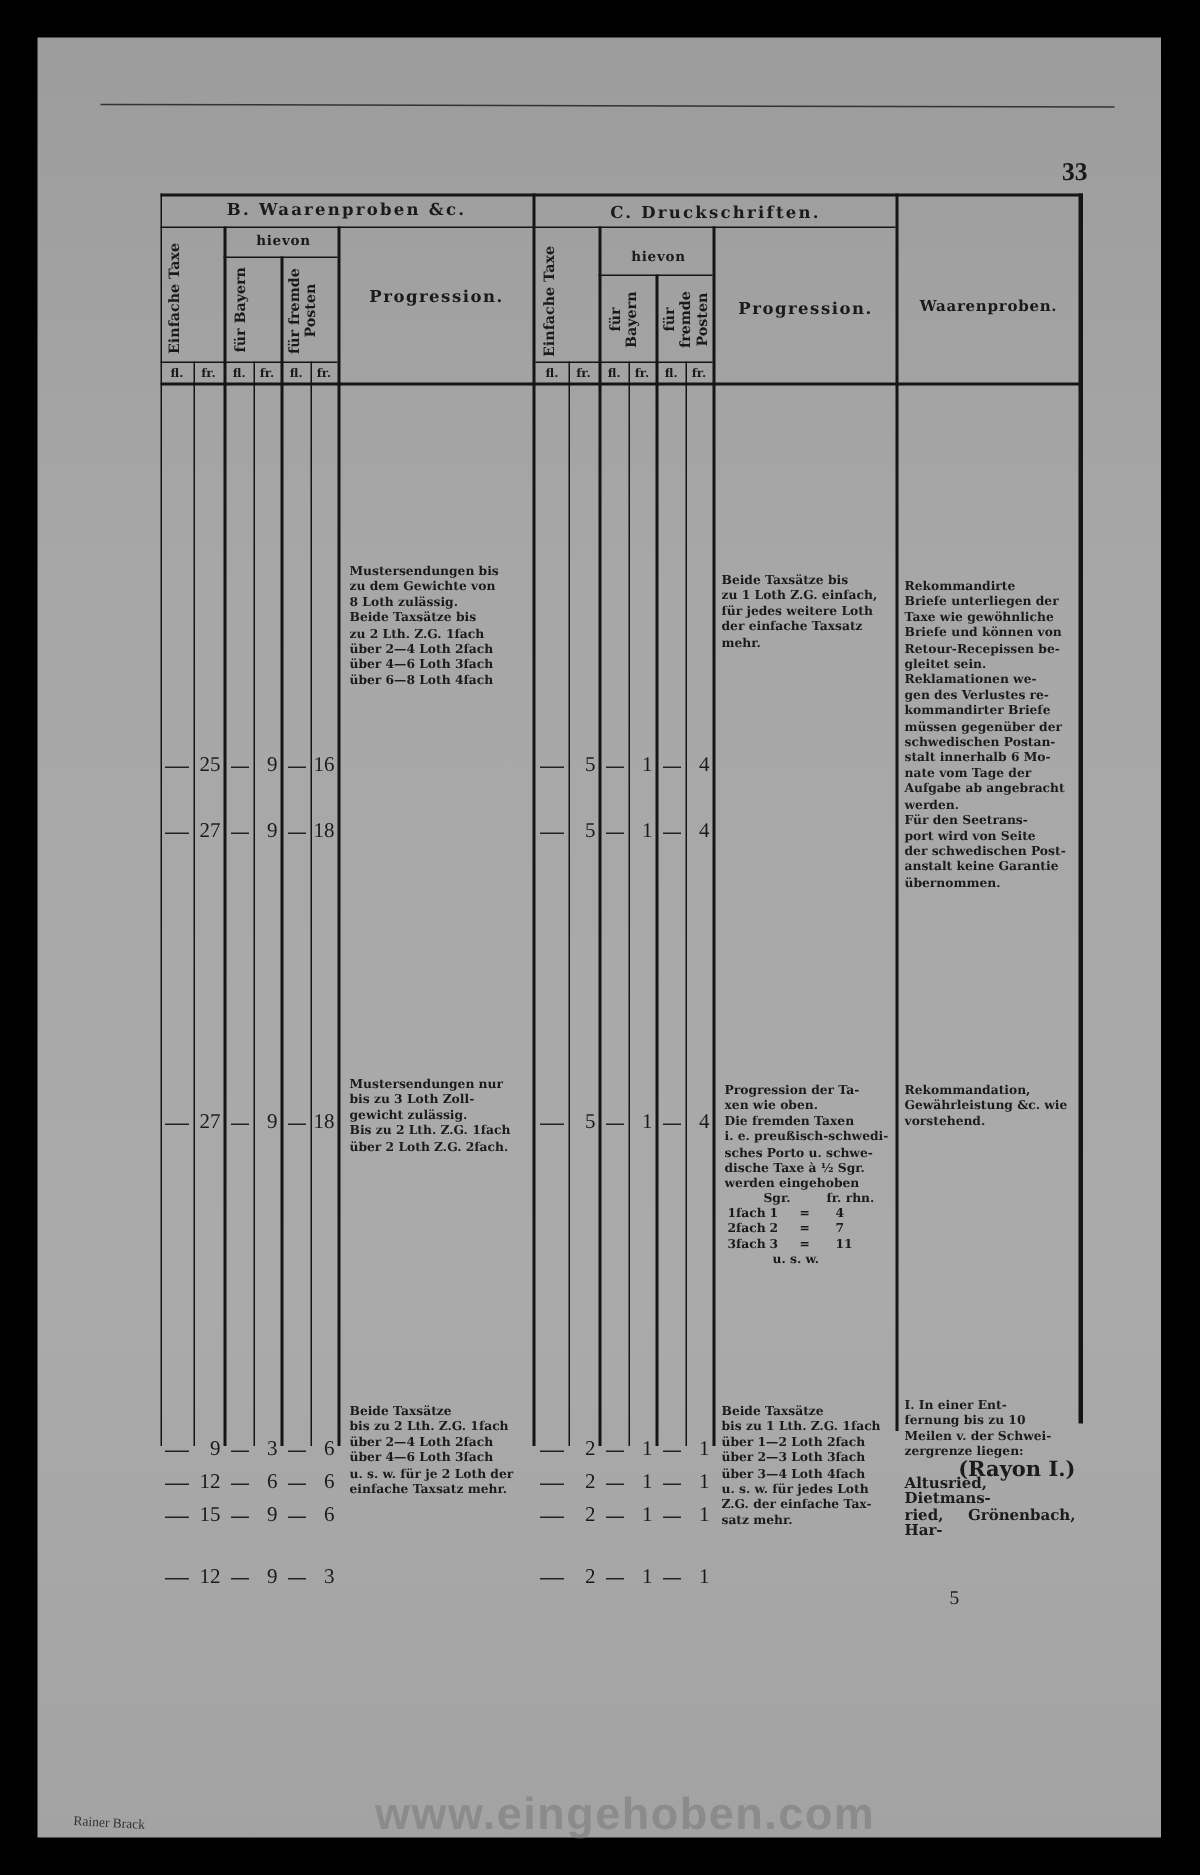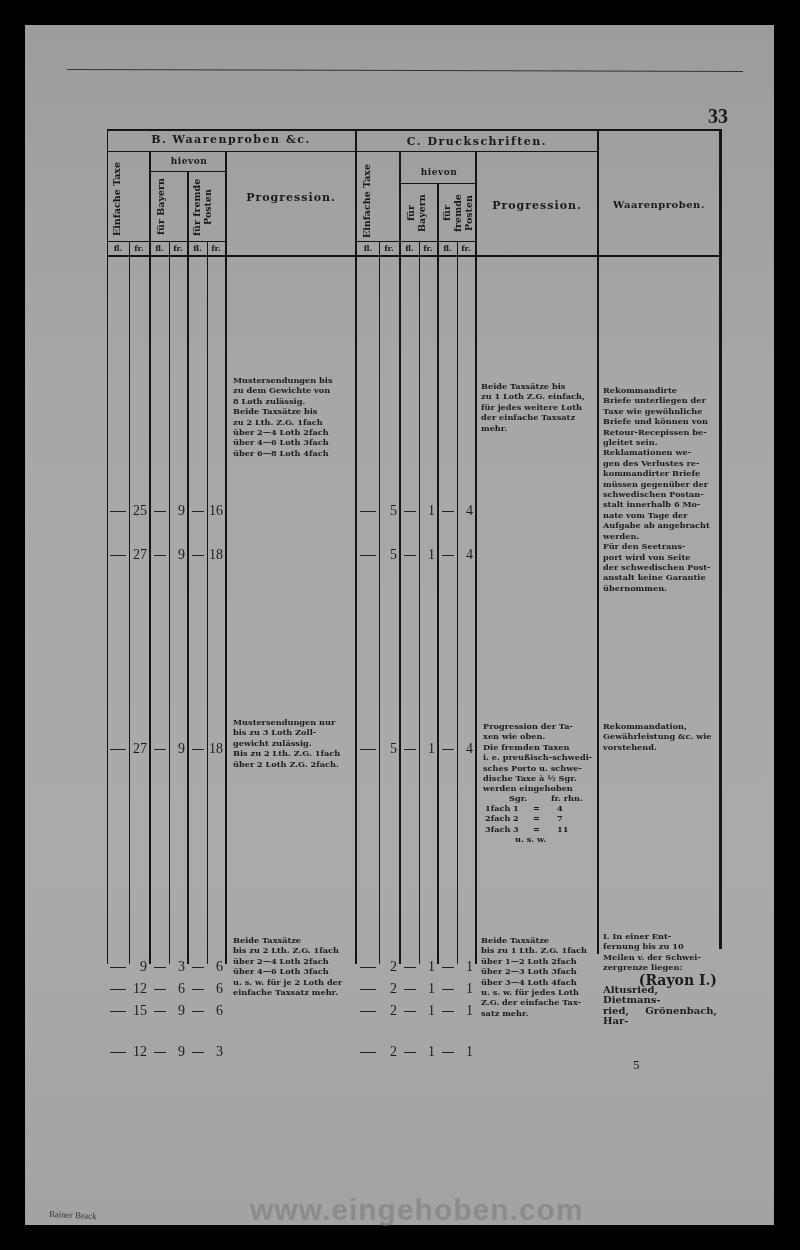--- a/index.html
+++ b/index.html
@@ -21,21 +21,21 @@
     transform: rotate(0.15deg);
   }
   .title {
     position: absolute; left: 0; width: 100%; top: 56px; text-align: center;
     font-family: "DejaVu Serif", serif; font-size: 18px; font-weight: bold; color: #151515;
     letter-spacing: 0.5px;
   }
   .title .sub { font-weight: normal; font-size: 16px; letter-spacing: 1px; }
   .page-num {
     position: absolute; left: 683px; top: 80px; font-family: "Liberation Serif", serif;
-    font-size: 20px; font-weight: bold; color: #1a1a1a;
+    font-size: 17px; font-weight: bold; color: #1a1a1a;
   }
   .table-wrap { position: absolute; left: 82px; top: 104px; }
   .vline { position: absolute; background: #151515; }
   .hline { position: absolute; background: #151515; height: 1px; }
   .hdr {
     font-family: "DejaVu Serif", serif; font-weight: bold; font-size: 11px; letter-spacing: 1.5px;
     text-align: center; position: absolute;
   }
   .vert {
     position: absolute; writing-mode: vertical-rl; transform: rotate(180deg);

